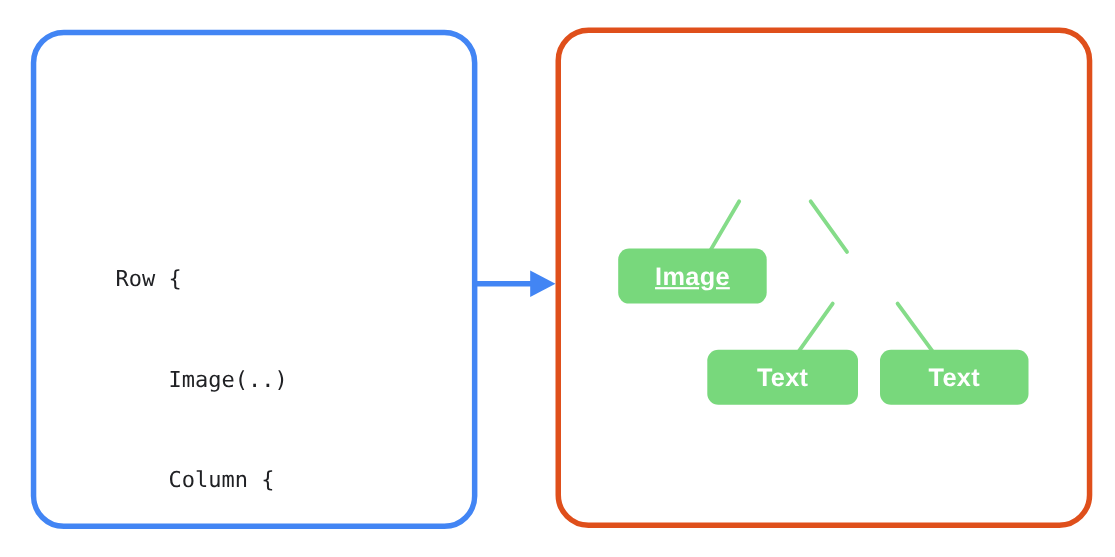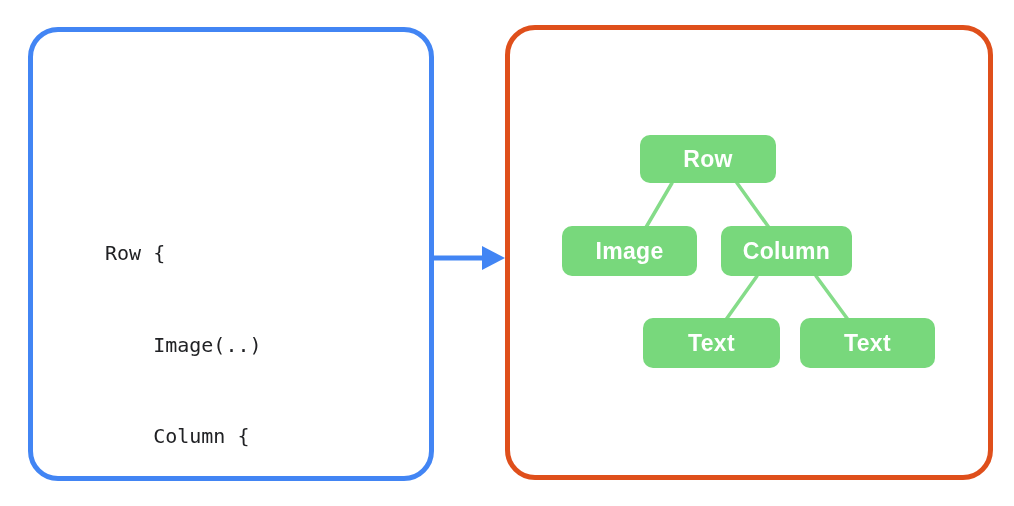--- a/index.html
+++ b/index.html
@@ -55,21 +55,21 @@
     border-radius: 10px;
     color: var(--node-text-color, #ffffff);
     font-size: 23px;
     font-weight: 700;
     letter-spacing: 0.3px;
     display: flex;
     align-items: center;
     justify-content: center;
   }
   .node-row    { left: 130px; top: 105px; width: 136px; height: 48px; }
-  .node-image  { left:  52px; top: 196px; width: 135px; height: 50px; }
+  .node-image  { left:  52px; top: 196px; width: 135px; height: 50px; text-decoration: underline; }
   .node-column { left: 211px; top: 196px; width: 131px; height: 50px; }
   .node-text1  { left: 133px; top: 288px; width: 137px; height: 50px; }
   .node-text2  { left: 290px; top: 288px; width: 135px; height: 50px; }
 </style>
 </head>
 <body>
 
 <div class="stage">
 
   <div class="code-box">
@@ -90,20 +90,18 @@
   </svg>
 
   <div class="tree-box">
     <svg class="edges" width="478" height="445" viewBox="0 0 478 445" aria-hidden="true">
       <line x1="162" y1="153" x2="135" y2="199" stroke-width="3.5" stroke-linecap="round" stroke="#85DC89"></line>
       <line x1="227" y1="153" x2="260" y2="199" stroke-width="3.5" stroke-linecap="round" stroke="#85DC89"></line>
       <line x1="247" y1="246" x2="215" y2="291" stroke-width="3.5" stroke-linecap="round" stroke="#85DC89"></line>
       <line x1="306" y1="246" x2="339" y2="291" stroke-width="3.5" stroke-linecap="round" stroke="#85DC89"></line>
     </svg>
 
-    <div class="node node-row">Row</div>
     <div class="node node-image">Image</div>
-    <div class="node node-column">Column</div>
     <div class="node node-text1">Text</div>
     <div class="node node-text2">Text</div>
   </div>
 
 </div>
 
 </body></html>

